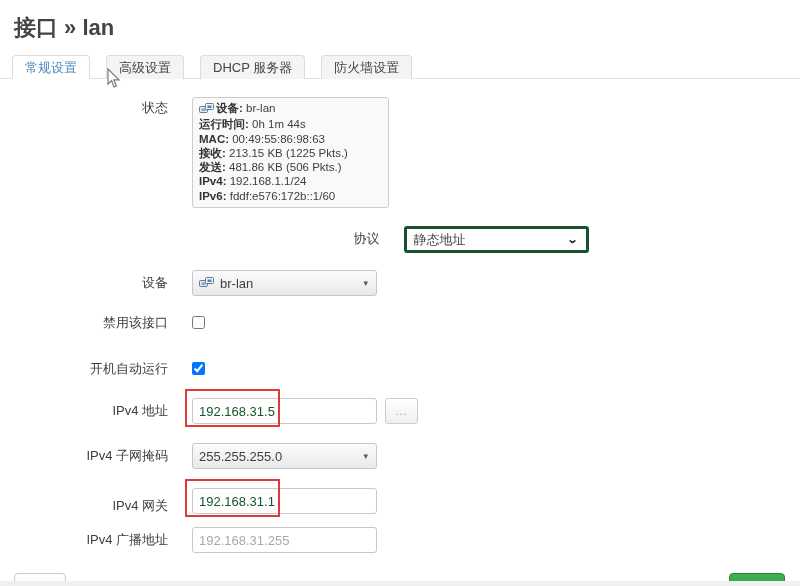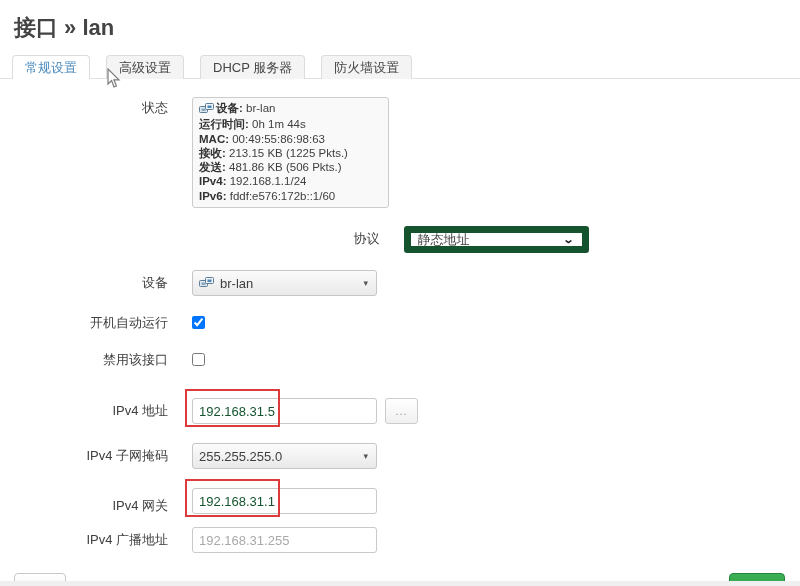--- a/index.html
+++ b/index.html
@@ -40,21 +40,21 @@
   .row-status .row-label { padding-top: 3px; }
   .status-box {
     width: 197px; background: #f9f9f9; border: 1px solid #cccccc; border-radius: 3px;
     padding: 3px 7px 4px 6px; font-size: 11.5px; line-height: 14.3px; color: #404040;
   }
   .status-line b { color: #333; }
   .dev-icon { display: inline-block; vertical-align: -2px; margin-right: 2px; }
 
   
   .select-native {
-    width: 185px; height: 27px; background: #ffffff; border: 7px solid #14532d;
+    width: 185px; height: 27px; background: #ffffff; border: 3px solid #14532d;
     border-radius: 3px; display: flex; align-items: center; justify-content: space-between;
     padding: 0 8px 0 7px; cursor: pointer;
   }
   .select-native .chev { font-size: 11px; color: #222; font-weight: bold; transform: scaleX(1.3); }
   .combo {
     width: 185px; height: 26px; border: 1px solid #c6c6c6; border-radius: 3px;
     background: linear-gradient(#fbfbfb, #e9e9e9);
     display: flex; align-items: center; justify-content: space-between;
     padding: 0 8px 0 6px; cursor: pointer;
   }
@@ -170,31 +170,31 @@
               <rect x="8.5" y="2.5" width="4" height="2.5" fill="#4f87b8"></rect>
             </svg>
           </span>
           <span>br-lan</span>
         </span>
         <span class="caret">▾</span>
       </div>
     </div>
   </div>
 
+  <div class="row row-check" style="margin-bottom:30px;">
+    <div class="row-label">禁用该接口</div>
+    <div class="row-field">
+      <input type="checkbox" style="">
+    </div>
+  </div>
+
   <div class="row row-check" style="margin-bottom:21px;">
     <div class="row-label">开机自动运行</div>
     <div class="row-field">
       <input type="checkbox" checked="" style="">
-    </div>
-  </div>
-
-  <div class="row row-check" style="margin-bottom:30px;">
-    <div class="row-label">禁用该接口</div>
-    <div class="row-field">
-      <input type="checkbox" style="">
     </div>
   </div>
 
   <div class="row">
     <div class="row-label">IPv4 地址</div>
     <div class="row-field">
       <input class="text-input" type="text" value="192.168.31.5" style="">
       <button class="more-button">...</button>
     </div>
     <div class="red-annotation"></div>

